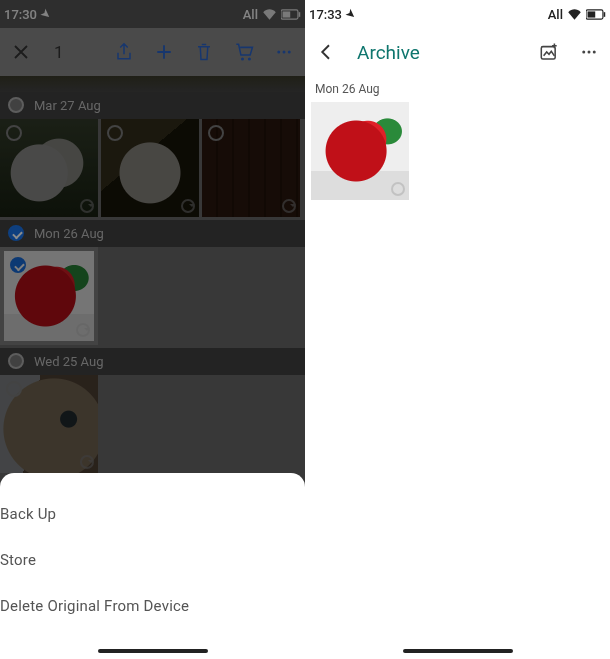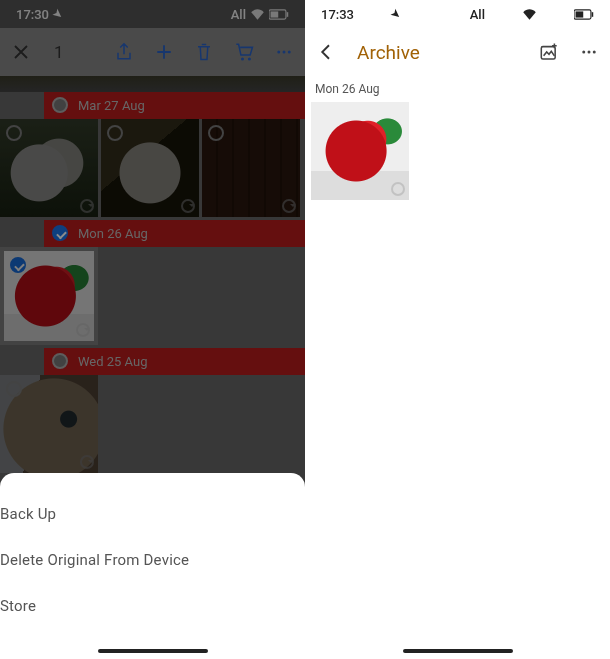--- a/index.html
+++ b/index.html
@@ -2,42 +2,42 @@
 <html><head>
 <meta charset="utf-8">
 <style>
   * { margin: 0; padding: 0; box-sizing: border-box; font-family: -apple-system, Roboto, sans-serif; }
   body { width: 610px; height: 659px; background: #fff; display: flex; position: relative; overflow: hidden; }
   .pane { height: 100%; position: relative; }
   .left { width: 305px; background: #666; }
   .right { width: 305px; background: #fff; }
 
   
-  .status { height: 28px; display: flex; align-items: center; padding: 0 16px; font-size: 13px; font-weight: 500; }
+  .status { height: 28px; display: flex; align-items: center; padding: 0 4px; font-size: 13px; font-weight: 500; }
   .left .status { background: #555; color: #eee; }
-  .right .status { color: #222; gap: 33px; }
+  .right .status { color: #222; }
   .status .spacer { flex: 1; }
   .status .ico { margin-left: 4px; display: inline-flex; }
   .tilt { display:inline-block; transform: rotate(40deg); margin-left: 4px; font-size:12px; }
 
   
   .topbar { height: 48px; display: flex; align-items: center; padding: 0 10px; gap: 18px; }
   .left .topbar { background: #888; }
   .topbar .grow { flex: 1; }
   .tb-icon { width: 22px; height: 22px; display:flex; align-items:center; justify-content:center; color:#2a63c8; }
   .left .topbar .close { color:#333; }
   .left .topbar .count { color:#333; font-size:17px; margin-left:4px; }
   .right .topbar { color:#333; }
-  .right .topbar .title { font-size:19px; color:#a16207; margin-left:2px; }
+  .right .topbar .title { font-size:19px; color:#0f766e; margin-left:2px; }
   .right .topbar .ract { color:#444; }
 
   
   .scroll { position:absolute; top:76px; left:0; right:0; bottom:0; }
   .left .scroll { background:#666; }
-  .date { font-size:13px; color:#bbb; padding:6px 0 6px 34px; position:relative; background:#b91c1c;margin-left:44px; }
+  .date { font-size:13px; color:#bbb; padding:6px 0 6px 34px; position:relative; background:#404040; }
   .date .circle { position:absolute; left:8px; top:5px; width:16px; height:16px; border:2px solid #aaa; border-radius:50%; background:#777; }
   .date.sel .circle { background:#1a73e8; border-color:#1a73e8; }
   .date.sel .circle::after { content:""; position:absolute; left:3px; top:4px; width:7px; height:4px; border-left:2px solid #fff; border-bottom:2px solid #fff; transform:rotate(-45deg); }
   .row { display:flex; gap:3px; padding:0 0 3px 0; }
   .thumb { width:98px; height:98px; position:relative; background-size:cover; background-position:center; }
   .thumb .tcircle { position:absolute; left:6px; top:6px; width:16px; height:16px; border:2px solid #ddd; border-radius:50%; }
   .thumb.sel { border:4px solid #888; width:98px; height:98px; }
   .thumb.sel .tcircle { background:#1a73e8; border-color:#1a73e8; }
   .thumb.sel .tcircle::after { content:""; position:absolute; left:3px; top:4px; width:7px; height:4px; border-left:2px solid #fff; border-bottom:2px solid #fff; transform:rotate(-45deg); }
   .thumb .sync { position:absolute; right:4px; bottom:4px; width:14px; height:14px; border:2px solid #ccc; border-radius:50%; opacity:.7; }
@@ -181,22 +181,22 @@
           <span class="tcircle"></span>
           <span class="sync"></span>
         </div>
     </div>
   </div>
 
   <div class="dim"></div>
 
   <div class="sheet">
     <div class="opt">Back Up</div>
+    <div class="opt">Store</div>
     <div class="opt">Delete Original From Device</div>
-    <div class="opt">Store</div>
   </div>
   <div class="navb"></div>
 </div>
 
 <div class="pane right">
   <div class="status">
     <span>17:33</span>
     <span class="tilt">➤</span>
     <span class="spacer"></span>
     <span>All</span>

